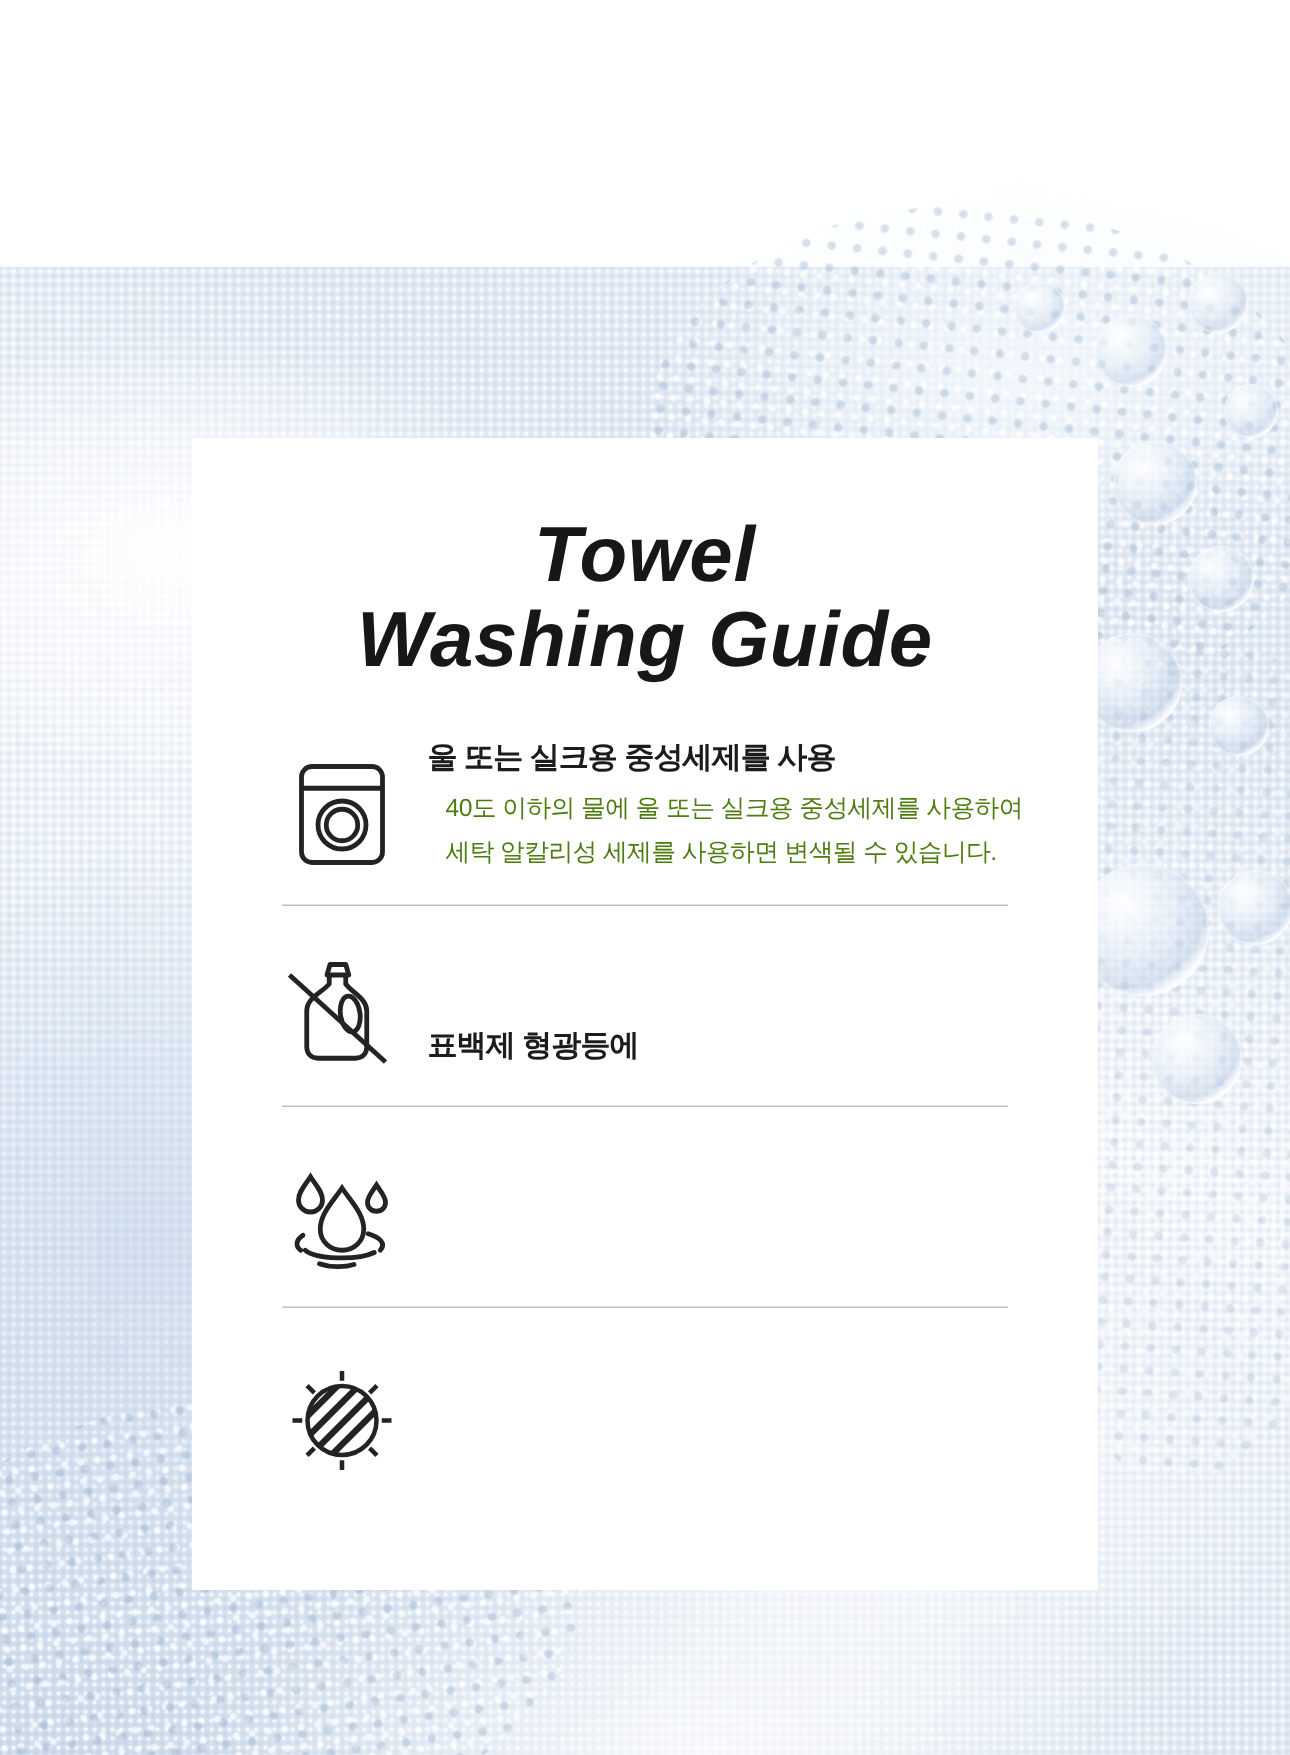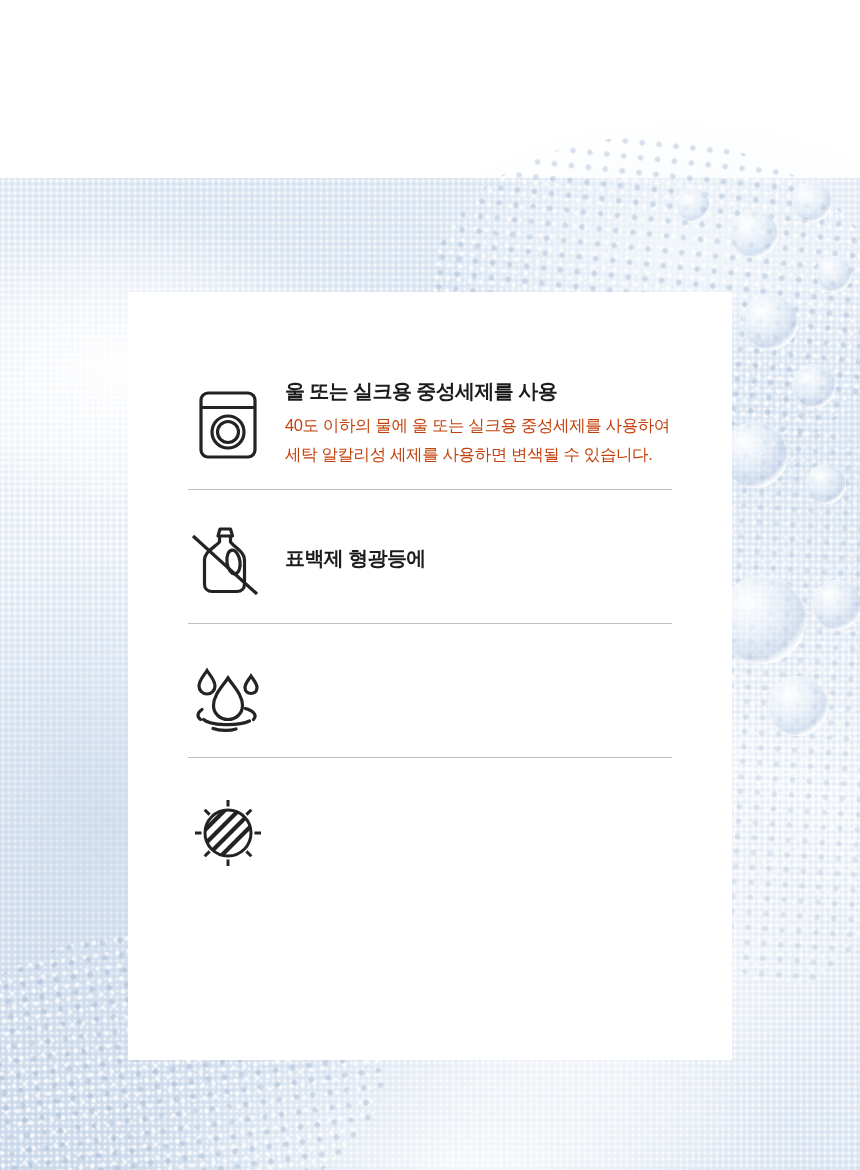--- a/index.html
+++ b/index.html
@@ -49,29 +49,29 @@
   .card {
     position:absolute; left:128px; top:292px; width:604px; height:768px;
     background:#ffffff; padding:50px 48px 27px;
   }
   .main-title {
     text-align:center; color:#171717;
     font-size:52px; line-height:57px; font-weight:bold; font-style:italic;
     letter-spacing:0.5px;
   }
   .sections { margin:6px 12px 0; }
-  .section { display:flex; align-items:center; padding:30px 0 20px; }
+  .section { display:flex; align-items:flex-end; padding:30px 0 20px; }
   .icon-box { width:80px; height:80px; flex:none; margin-right:17px; margin-top:3px; }
   .icon-box svg { width:80px; height:80px; display:block; }
   .section-text { flex:1; min-width:0; }
   .section-title {
     font-size:20px; font-weight:bold; color:#1c1c1c;
     line-height:26px; margin-bottom:7px; letter-spacing:-0.6px; white-space:nowrap;
   }
-  .section-body { font-size:16.5px; color:#c2410c; line-height:29px; letter-spacing:-0.4px; }
+  .section-body { font-size:16.5px; color:#4d7c0f; line-height:29px; letter-spacing:-0.4px;margin-left:12px; }
   .section-body div { white-space:nowrap; }
   .divider { height:1px; background:#c0c0c0; }
 </style>
 </head>
 <body>
 
 <div class="page">
 
   <div class="bg">
     <i class="fold fold-1"></i>
@@ -91,20 +91,24 @@
     <i class="bubble" style="left:792px; top:186px; width:44px; height:44px;"></i>
     <i class="bubble" style="left:722px; top:244px; width:66px; height:66px;"></i>
     <i class="bubble" style="left:806px; top:286px; width:40px; height:40px;"></i>
     <i class="bubble" style="left:718px; top:398px; width:88px; height:88px;"></i>
     <i class="bubble" style="left:812px; top:402px; width:50px; height:50px;"></i>
     <i class="bubble" style="left:684px; top:478px; width:40px; height:40px;"></i>
     <i class="bubble" style="left:768px; top:498px; width:60px; height:60px;"></i>
   </div>
 
   <div class="card">
+    <div class="main-title">
+      <div>Towel</div>
+      <div>Washing Guide</div>
+    </div>
 
     <div class="sections">
 
       <div class="section">
         <span class="icon-box">
           <svg viewBox="0 0 80 80" fill="none" stroke="#232323" stroke-width="3.2">
             <rect x="13" y="8" width="54" height="64" rx="7"></rect>
             <line x1="13" y1="22.5" x2="67" y2="22.5"></line>
             <circle cx="40" cy="47" r="16"></circle>
             <circle cx="40" cy="47" r="10.5"></circle>

